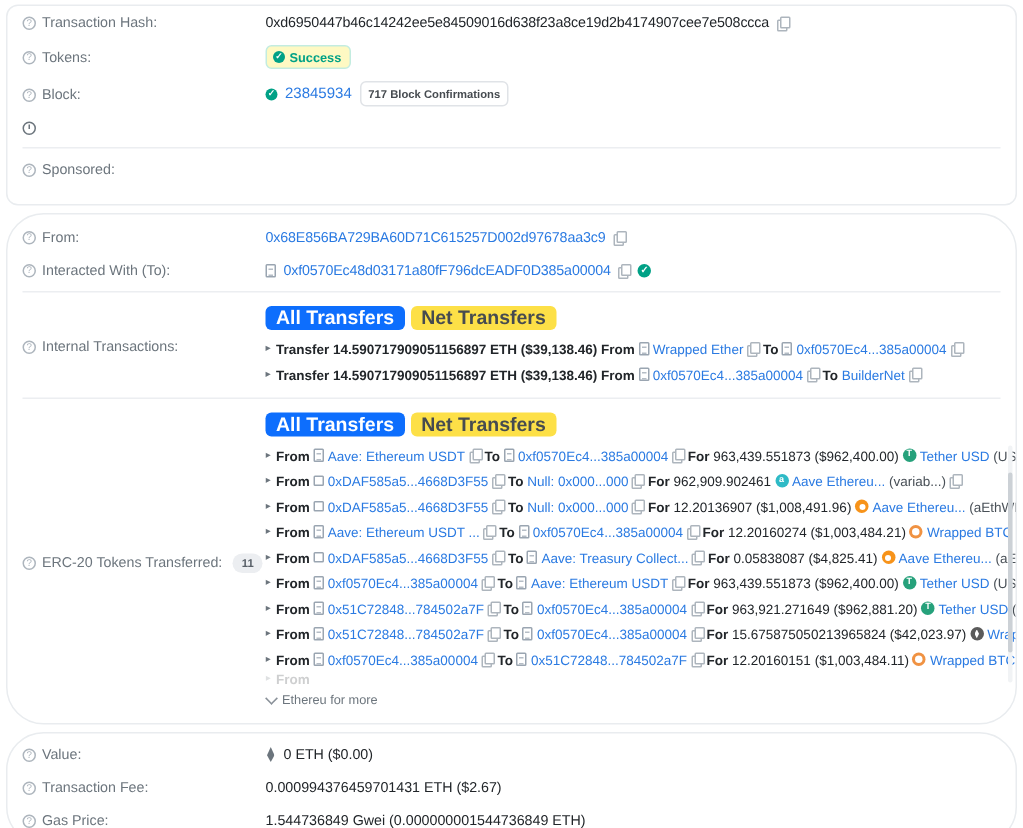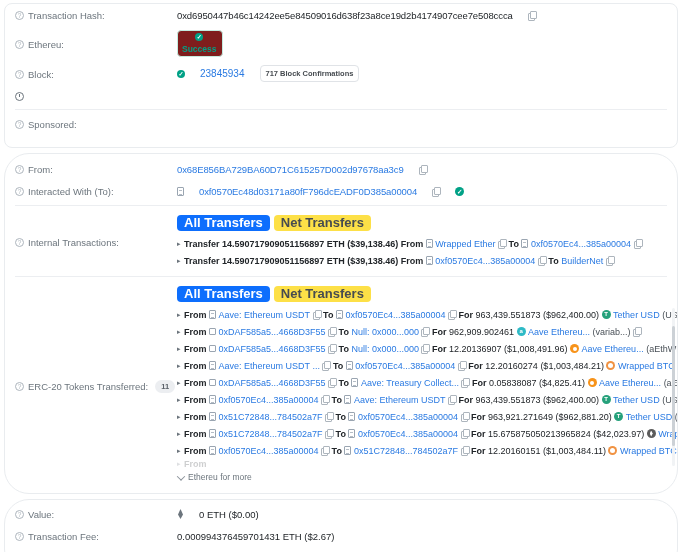--- a/index.html
+++ b/index.html
@@ -41,21 +41,21 @@
   .label .txt { white-space: nowrap; }
   .val {
     flex: 1 1 auto;
     font-size: 9.5px;
     line-height: 13px;
     color: #212529;
     min-width: 0;
     display: flex;
     align-items: center;
     flex-wrap: wrap;
-    gap: 15px;
+    gap: 5px;
   }
 
   
   .qi {
     width: 9px; height: 9px;
     flex: 0 0 9px;
     border: 1px solid #adb5bd;
     border-radius: 50%;
     color: #adb5bd;
     font-size: 6.5px;
@@ -120,29 +120,28 @@
     border-radius: 1px;
     flex: 0 0 7px;
     background: #fff;
   }
 
   
   .badge-success {
     display: inline-flex;
     align-items: center;
     gap: 3px;
-    background: #7f1d1d;
+    background: #fef9c3;
     border: 1px solid #c3ece0;
     color: #00a186;
     border-radius: 4px;
     font-size: 8.5px;
     padding: 2px 5px 2px 4px;
     line-height: 10px;
     font-weight: bold;
-    flex-direction: column;
   }
   .check-circle {
     width: 8px; height: 8px;
     border-radius: 50%;
     background: #00a186;
     color: #fff;
     font-size: 6px;
     line-height: 8px;
     text-align: center;
     flex: 0 0 8px;
@@ -358,21 +357,21 @@
       </div>
       <div class="val">
         <span class="hash mono">0xd6950447b46c14242ee5e84509016d638f23a8ce19d2b4174907cee7e508ccca</span>
         <span class="copy"></span>
       </div>
     </div>
 
     <div class="row">
       <div class="label">
         <span class="qi">?</span>
-        <span class="txt">Ethereu:</span>
+        <span class="txt">Tokens:</span>
       </div>
       <div class="val">
         <span class="badge-success">
           <span class="check-circle">✓</span>
           <span>Success</span>
         </span>
       </div>
     </div>
 
     <div class="row">

